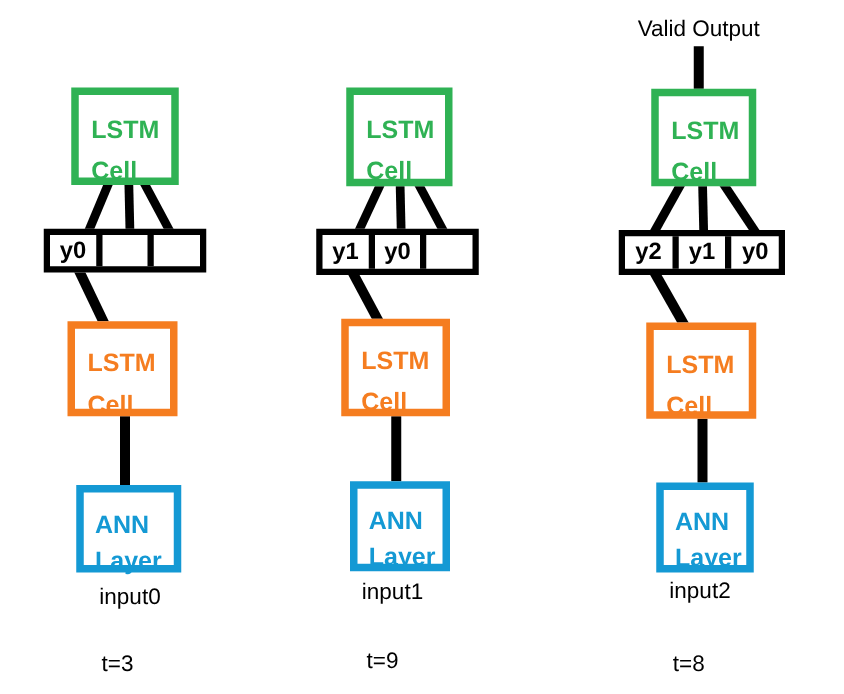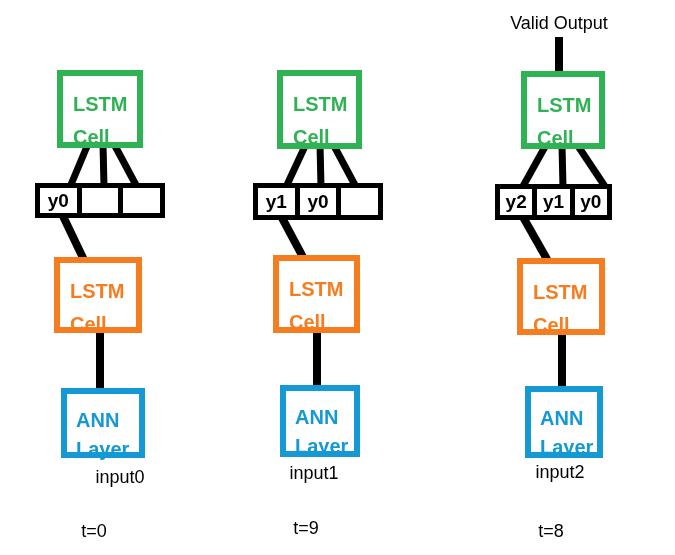--- a/index.html
+++ b/index.html
@@ -104,22 +104,22 @@
       <div class="cell"></div>
     </div>
     <div class="box orange" style="left:54px;top:257px;width:88px;height:76px">
       <div>LSTM</div>
       <div>Cell</div>
     </div>
     <div class="box blue" style="left:61px;top:388px;width:84px;height:70px">
       <div>ANN</div>
       <div>Layer</div>
     </div>
-    <div class="lbl" style="left:120px;top:467px">input0</div>
-    <div class="lbl" style="left:94px;top:521px">t=0</div>
+    <div class="lbl" style="left:104px;top:467px">input0</div>
+    <div class="lbl" style="left:94px;top:521px">t=3</div>
   </div>
 
   <div>
     <div class="box green" style="left:277px;top:70px;width:85px;height:79px">
       <div>LSTM</div>
       <div>Cell</div>
     </div>
     <div class="buffer" style="left:253px;top:183px;width:130px;height:37px">
       <div class="cell">y1</div>
       <div class="cell">y0</div>
@@ -136,21 +136,21 @@
     <div class="lbl" style="left:314px;top:463px">input1</div>
     <div class="lbl" style="left:306px;top:518px">t=9</div>
   </div>
 
   <div>
     <div class="lbl" style="left:559px;top:13px">Valid Output</div>
     <div class="box green" style="left:521px;top:71px;width:84px;height:78px">
       <div>LSTM</div>
       <div>Cell</div>
     </div>
-    <div class="buffer" style="left:495px;top:184px;width:117px;height:36px">
+    <div class="buffer" style="left:495px;top:184px;width:133px;height:36px">
       <div class="cell">y2</div>
       <div class="cell">y1</div>
       <div class="cell">y0</div>
     </div>
     <div class="box orange" style="left:517px;top:258px;width:88px;height:77px">
       <div>LSTM</div>
       <div>Cell</div>
     </div>
     <div class="box blue" style="left:525px;top:386px;width:78px;height:72px">
       <div>ANN</div>

